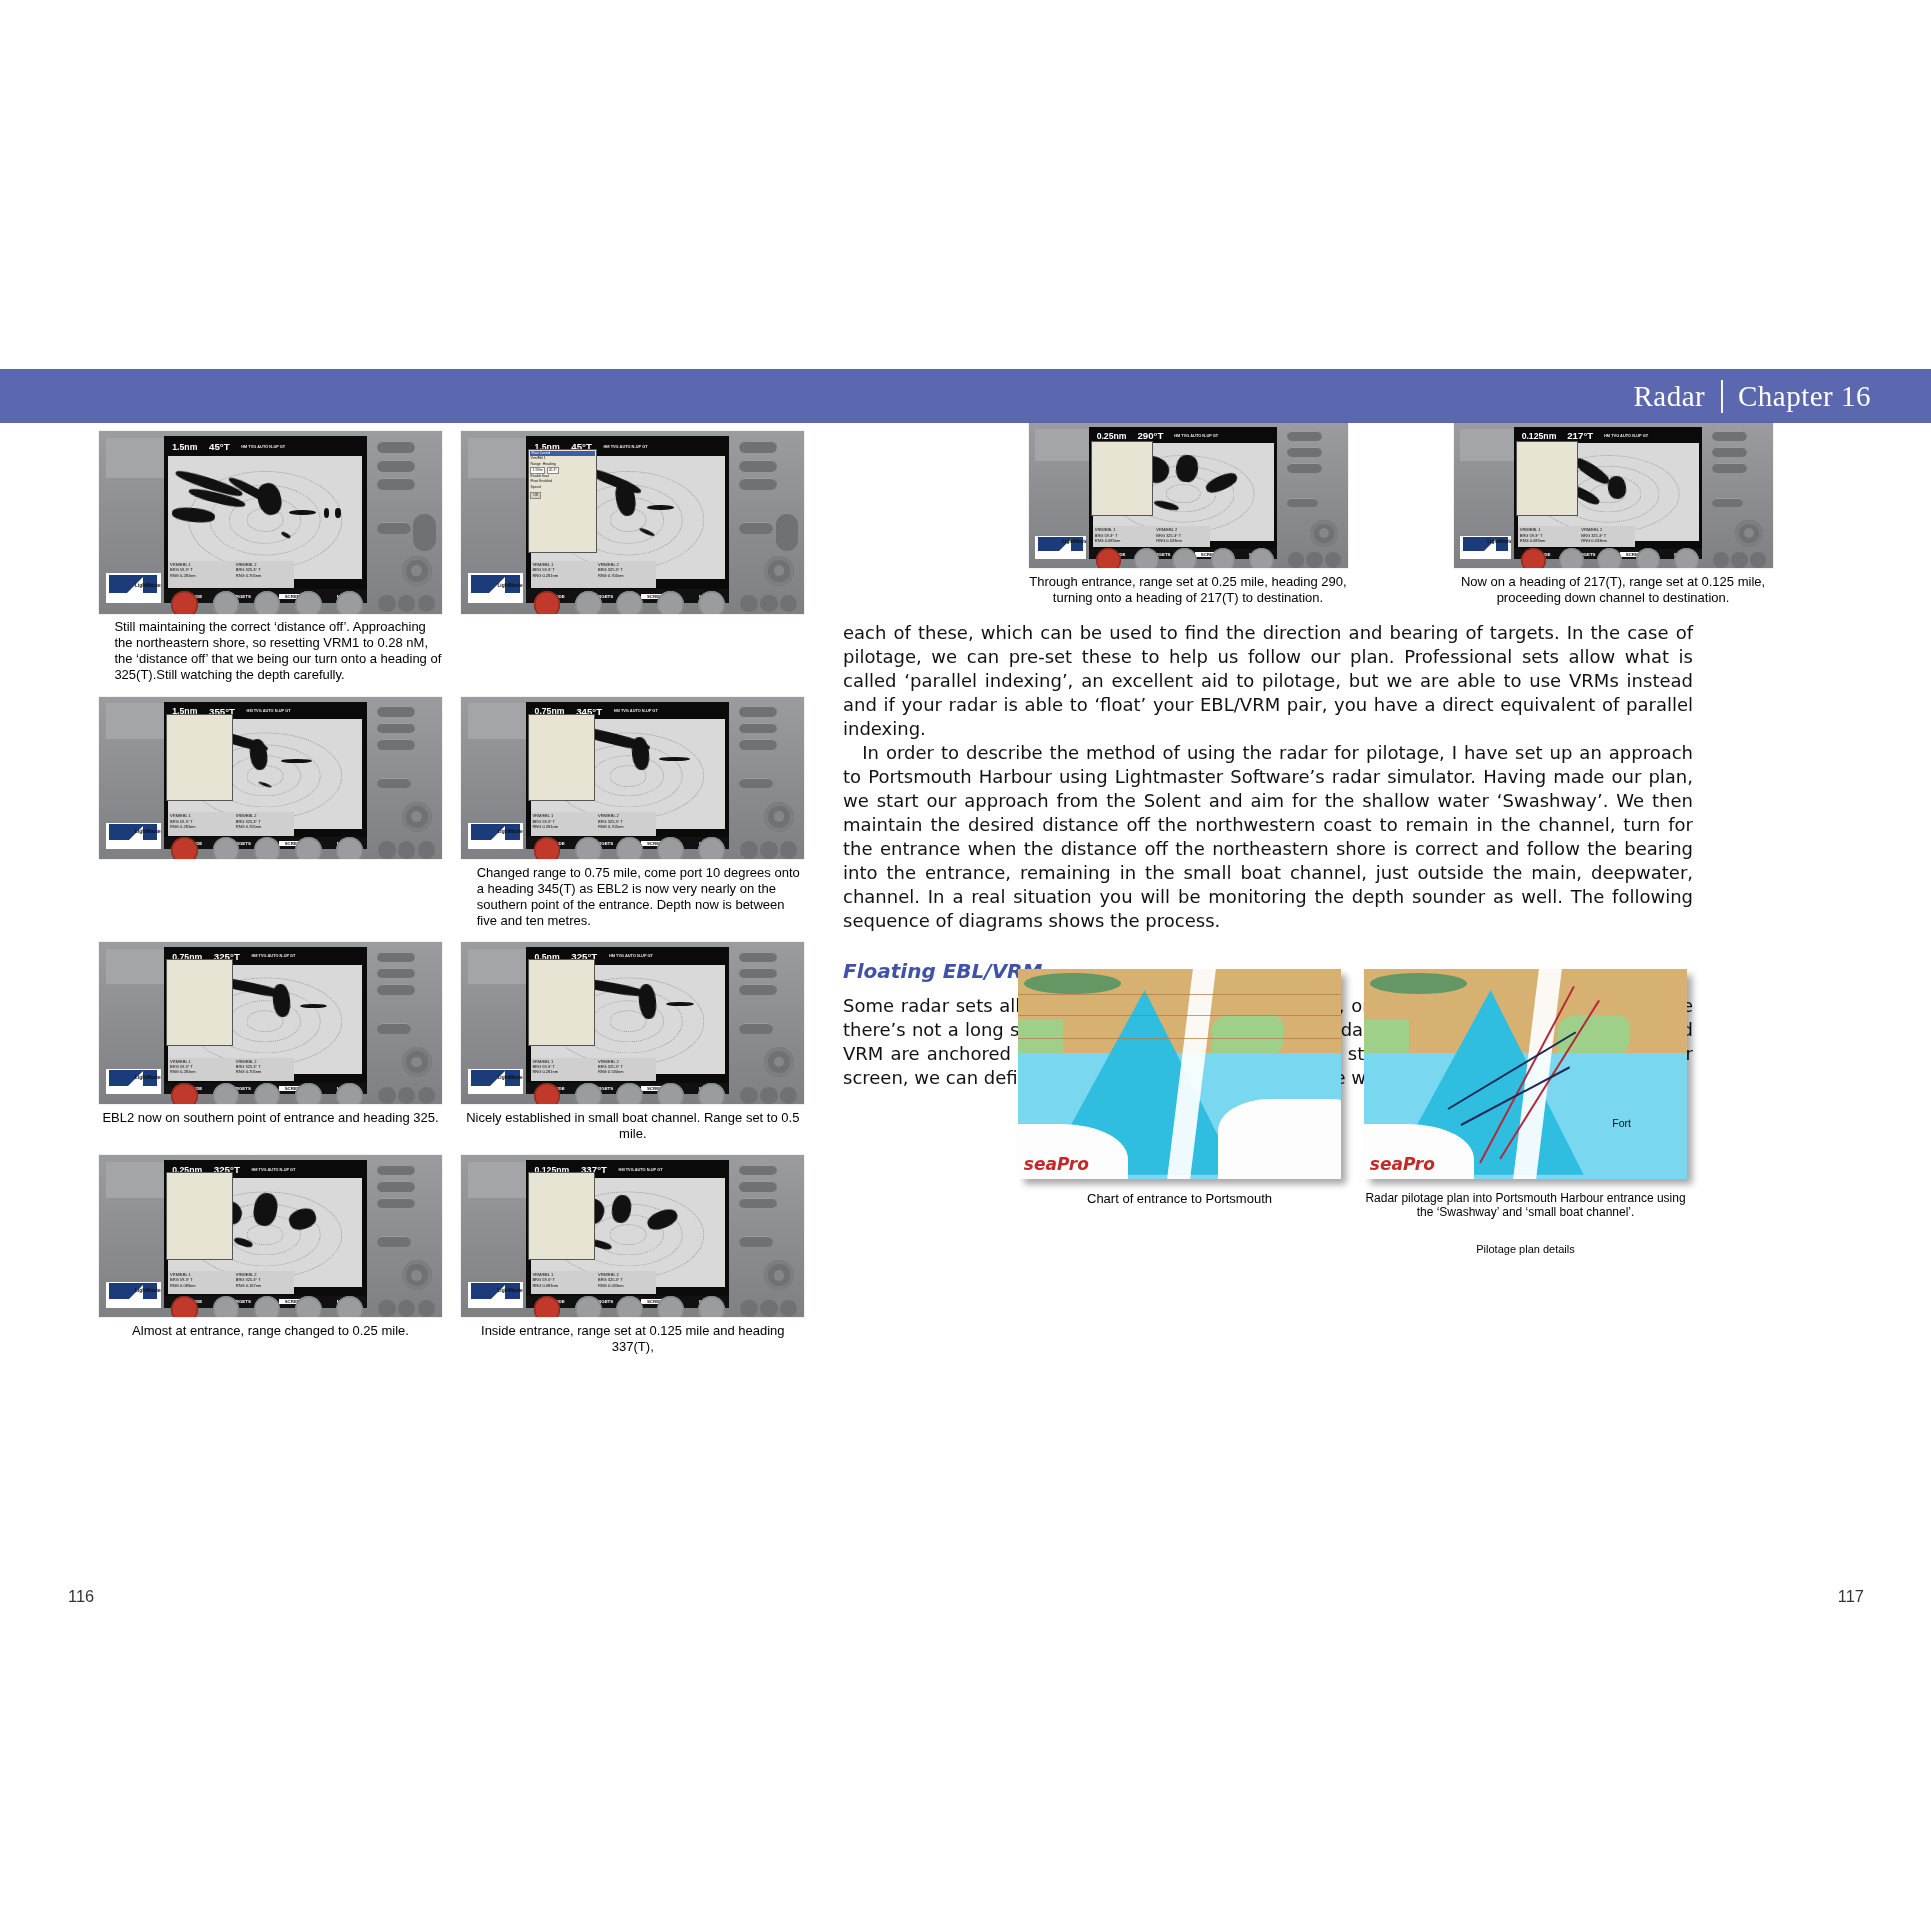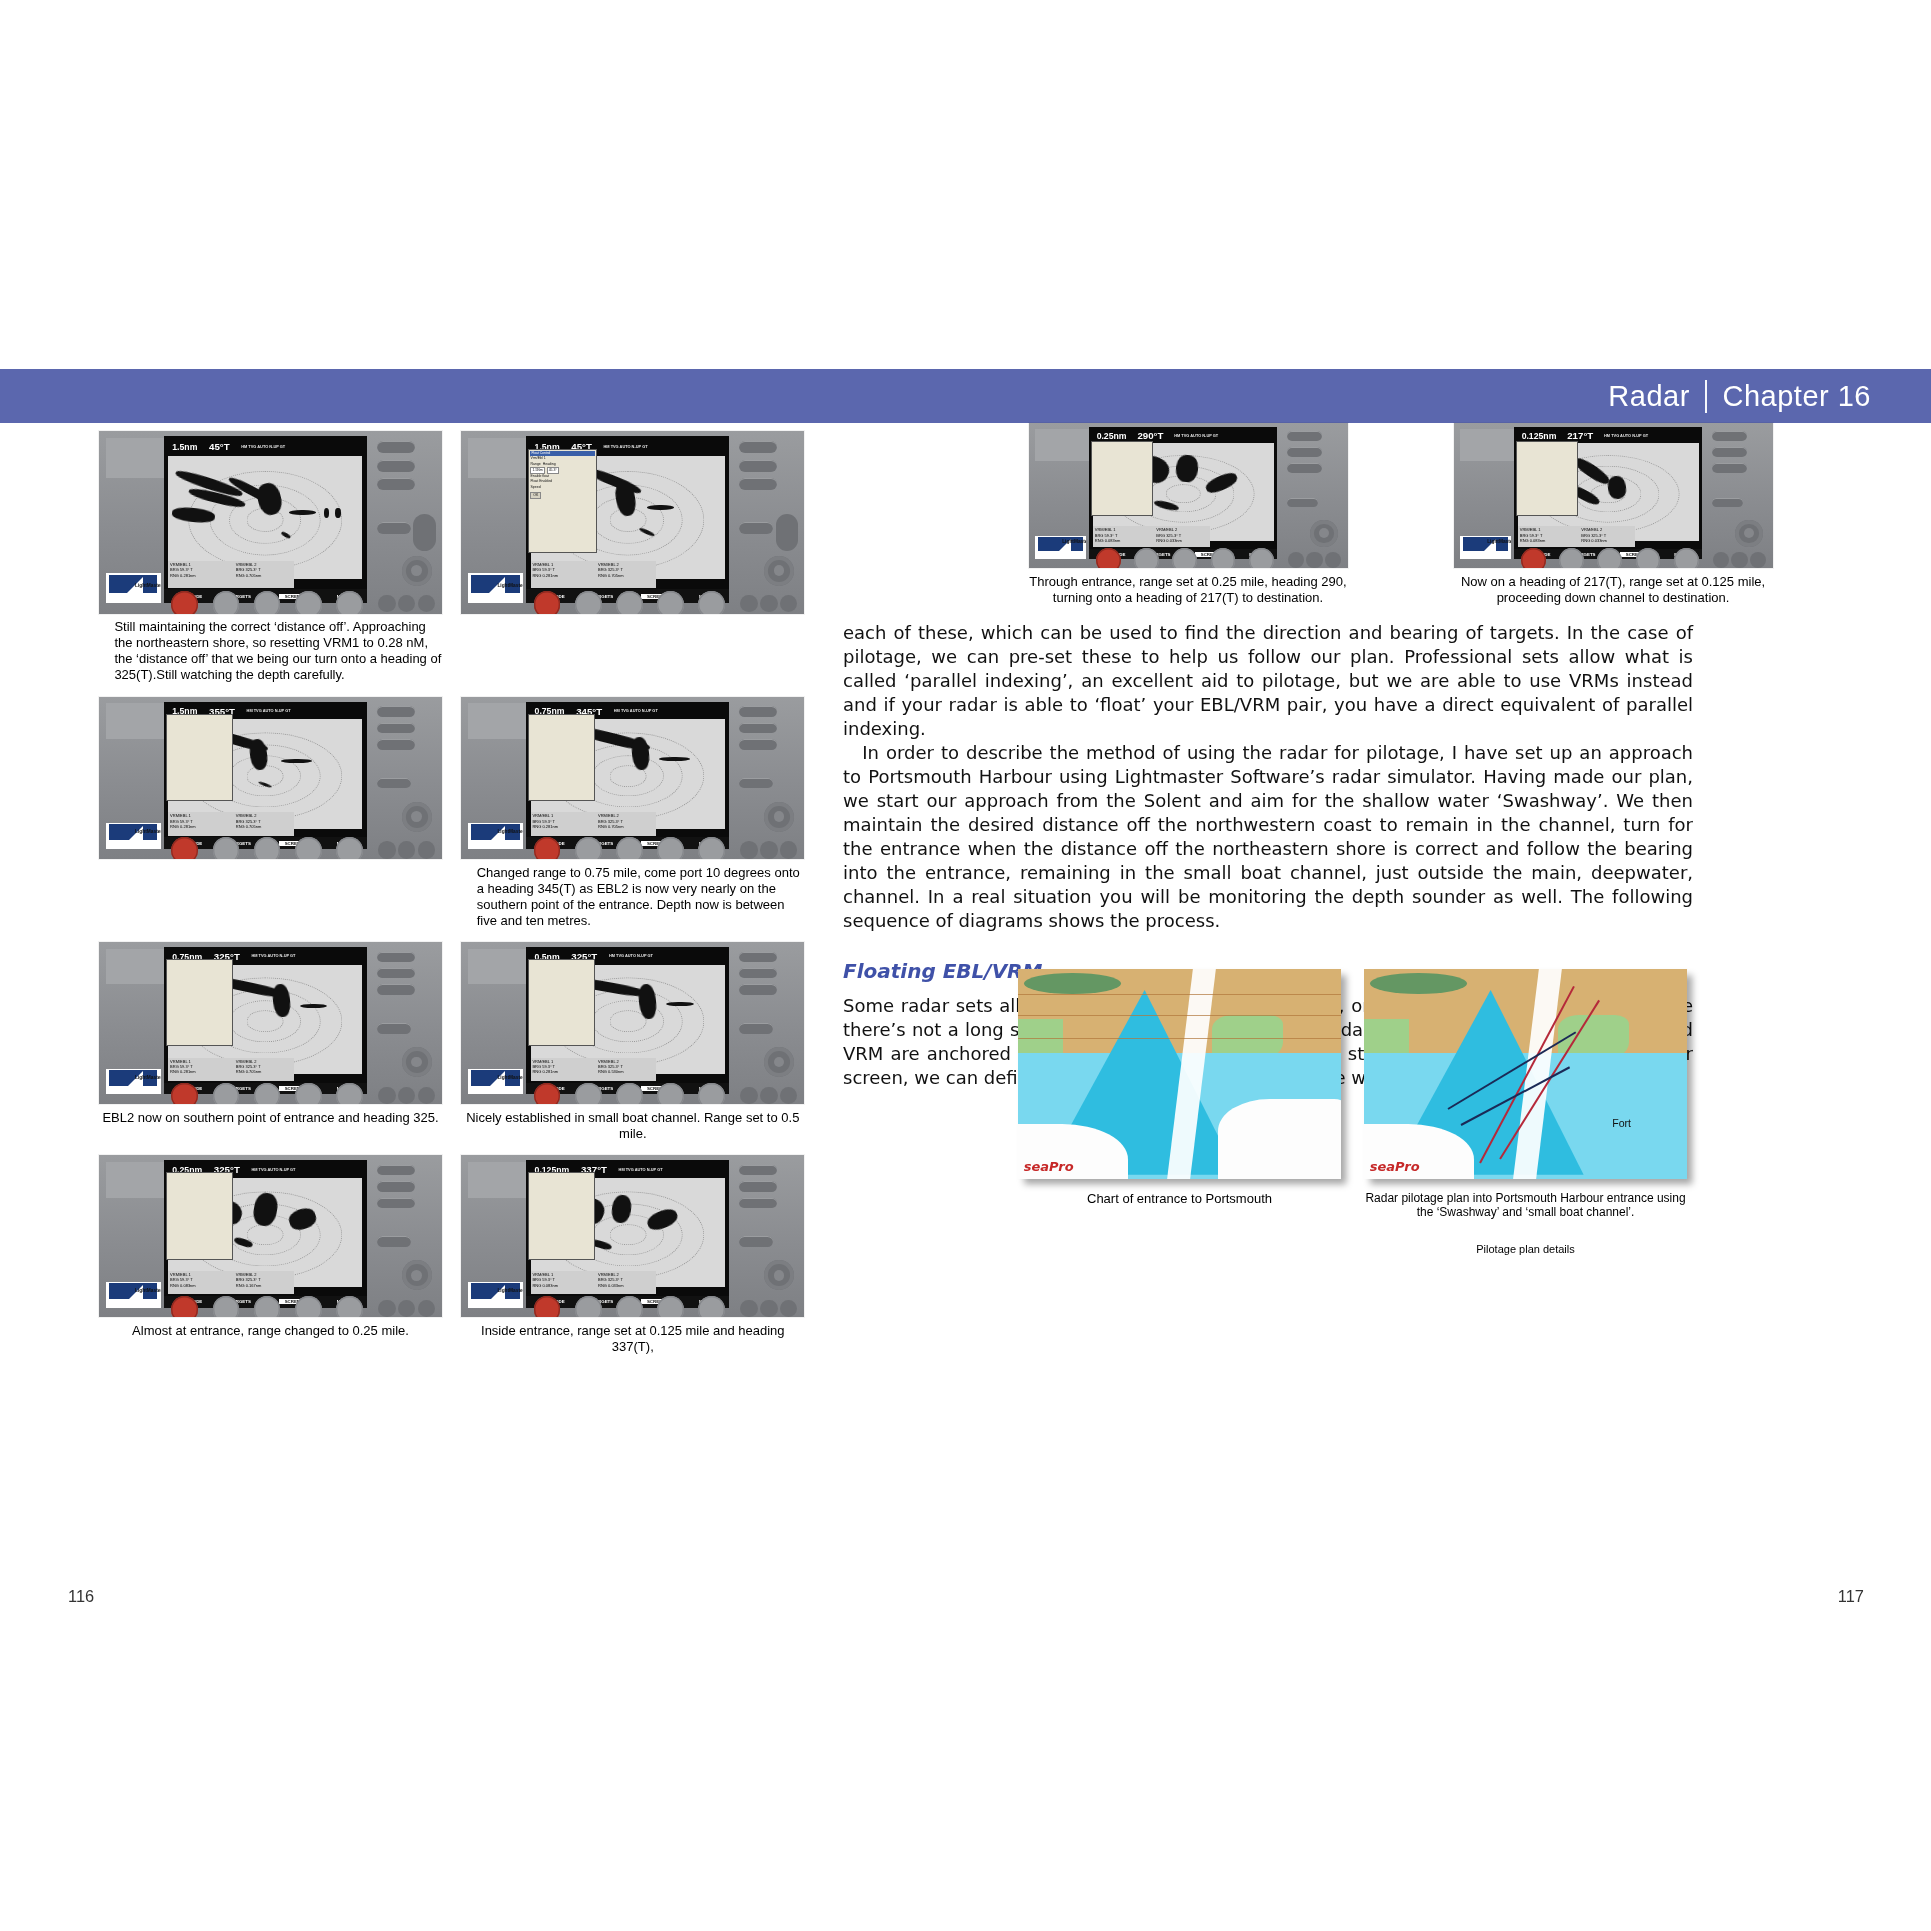--- a/index.html
+++ b/index.html
@@ -12,21 +12,21 @@
   }
   
   .header-band{
     position:absolute;left:0;top:369px;width:1931px;height:54px;
     background:#5b67ae;
     display:flex;align-items:center;justify-content:flex-end;
   }
   .header-text{
     color:#ffffff;font-size:29px;letter-spacing:0.5px;
     margin-right:60px;display:flex;align-items:center;gap:15.4px;
-    font-family:Liberation Sans, sans-serif;font-weight:300;
+    font-family:Liberation Serif, serif;font-weight:300;
   }
   .header-sep{display:inline-block;width:1.9px;height:33px;background:#ffffff;opacity:.95;}
 
   
   .page{position:absolute;top:423px;}
   .page-left{left:0;width:966px;height:1139px;padding-left:32px;}
   .page-right{left:966px;width:966px;height:1139px;}
 
   .folio{
     position:absolute;bottom:-44px;font-size:16.4px;color:#333;
@@ -180,21 +180,21 @@
   .chart-land{position:absolute;background:#d7b172;}
   .chart-green{position:absolute;background:#9fd08a;}
   .chart-water-deep{position:absolute;background:#2fbde0;}
   .chart-water-mid{position:absolute;background:#79d8ef;}
   .chart-white{position:absolute;background:#fdfdfd;}
   .chart-chan{position:absolute;background:#ffffff;}
   .chart-line{position:absolute;background:#b0763a;height:1px;opacity:.7;}
   .pilot-line{position:absolute;background:#b5293a;height:1.9px;transform-origin:left center;}
   .pilot-line.dark{background:#1b2a57;}
   .seapro{
-    position:absolute;left:5.8px;bottom:4.8px;font-size:13px;font-weight:bold;
+    position:absolute;left:5.8px;bottom:4.8px;font-size:17px;font-weight:bold;
     color:#c62828;font-style:italic;font-family:"DejaVu Sans", sans-serif;
   }
   .fort-lbl{
     position:absolute;right:56px;bottom:50px;font-size:10.6px;color:#111;
     font-family:"Liberation Sans", sans-serif;
   }
   .chart-cap{
     text-align:center;font-size:13px;margin-top:11.6px;color:#000;
     font-family:"Liberation Sans", sans-serif;
   }

